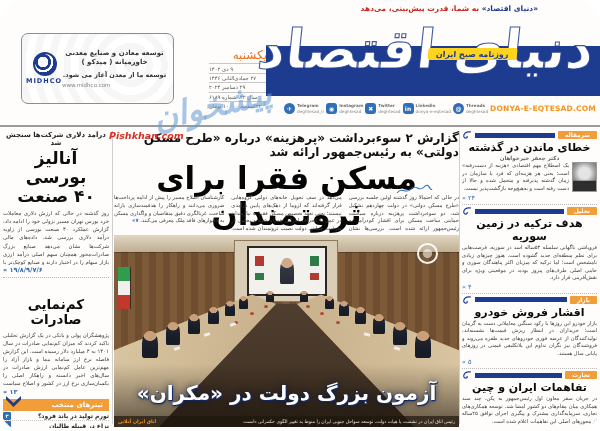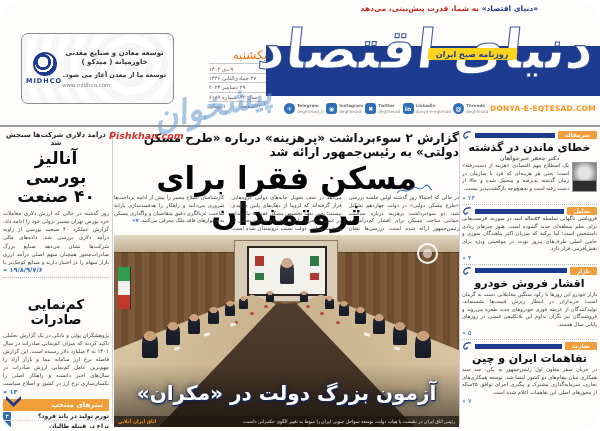--- a/index.html
+++ b/index.html
@@ -313,20 +313,21 @@
     </div>
 
     <div class="blk">
       <div class="blk-head">
         <span class="blk-label">تحلیل</span>
         <span class="blk-bar"></span>
         <svg width="10" height="8" viewBox="0 0 10 8">
             <path d="M9,1 C4,0 1,3 2,6 C3,8 6,7 5,5" fill="none" stroke="#1e3c8f" stroke-width="1.2"></path>
           </svg>
       </div>
+      <div class="blk-title">هدف ترکیه در زمین سوریه</div>
       <div class="blk-body">فروپاشی ناگهانی سلسله ۵۴ساله اسد در سوریه، فرصت‌هایی برای نظم منطقه‌ای جدید گشوده است. هنوز چیزهای زیادی نامشخص است؛ اما ترکیه که میزبان اکثر پناهندگان سوری و حامی اصلی طرف‌های پیروز بوده، در موقعیتی ویژه برای نقش‌آفرینی قرار دارد.</div>
       <div class="blk-ref"><span>«</span> <span>۴</span></div>
     </div>
 
     <div class="blk">
       <div class="blk-head">
         <span class="blk-label">بازار</span>
         <span class="blk-bar"></span>
         <svg width="10" height="8" viewBox="0 0 10 8">
             <path d="M9,1 C4,0 1,3 2,6 C3,8 6,7 5,5" fill="none" stroke="#1e3c8f" stroke-width="1.2"></path>

